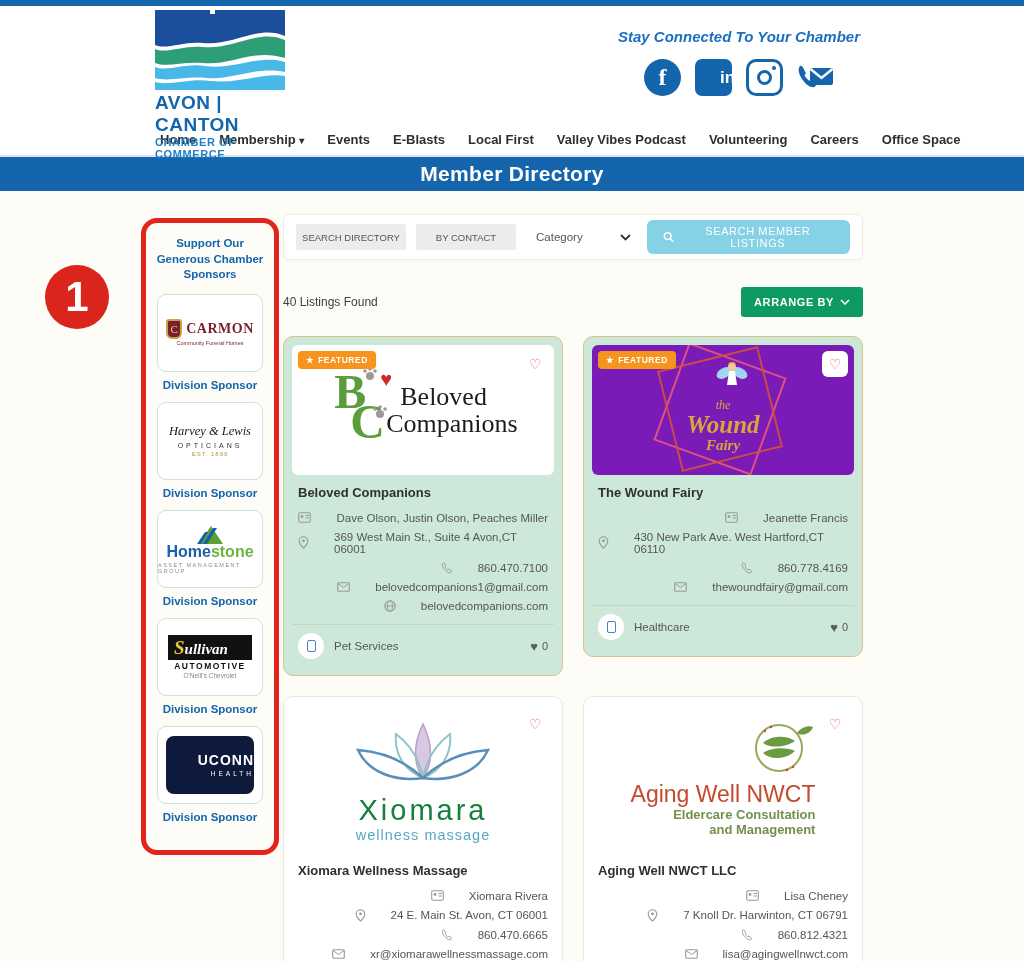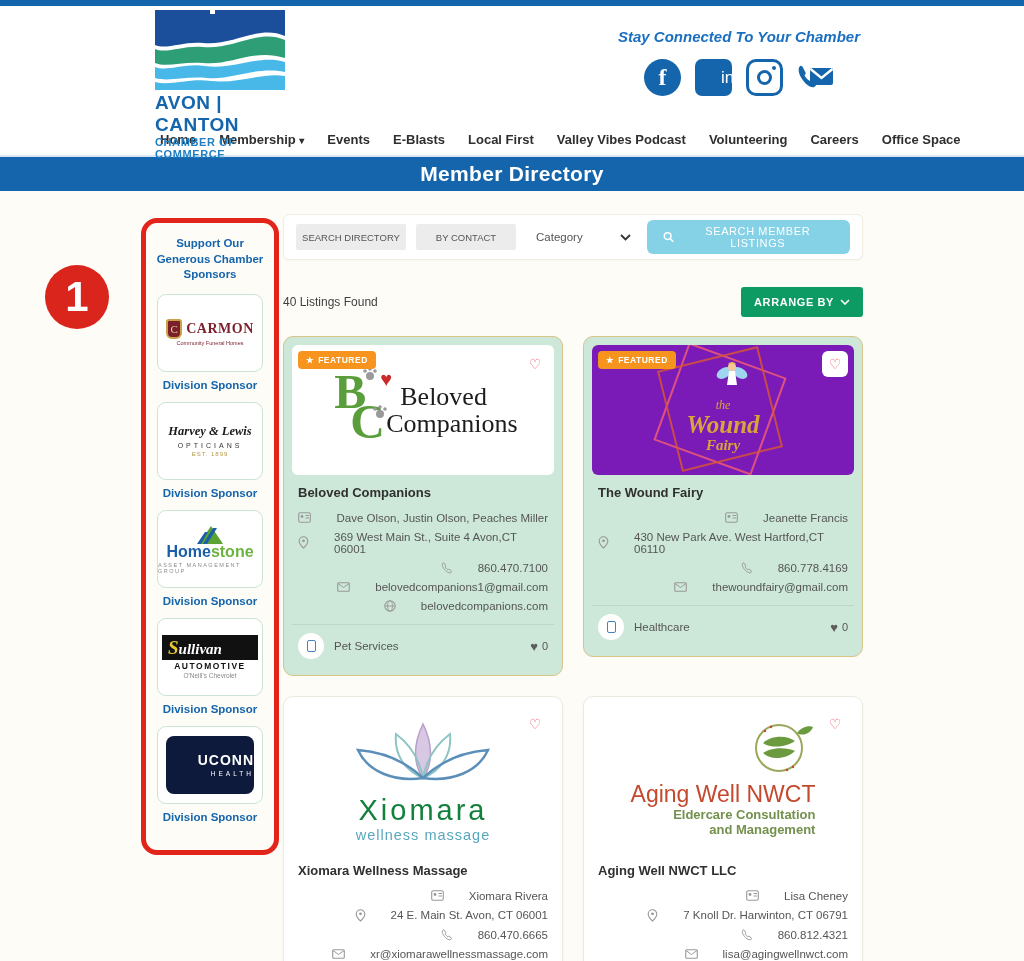--- a/index.html
+++ b/index.html
@@ -10,21 +10,21 @@
   .header { height:118px; background:#fff; position:relative; }
   .logo-block { position:absolute; left:155px; top:4px; width:150px; }
   .logo-waves { display:block; }
   .logo-line1 { color:#1565ad; font-weight:bold; font-size:19px; letter-spacing:.5px; margin-top:2px; }
   .logo-line2 { color:#1e7fc2; font-weight:bold; font-size:11px; letter-spacing:.6px; }
   .head-right { position:absolute; right:164px; top:22px; text-align:center; }
   .tagline { color:#1a6fc0; font-style:italic; font-weight:bold; font-size:15px; margin-bottom:14px; }
   .social-row { display:flex; gap:14px; justify-content:center; align-items:center; }
   .soc { width:37px; height:37px; display:flex; align-items:center; justify-content:center; cursor:pointer; }
   .fb { background:#1565ad; border-radius:50%; color:#fff; font-weight:bold; font-size:24px; font-family:"Liberation Serif",serif; }
-  .li { background:#1565ad; border-radius:7px; color:#fff; font-weight:normal; font-size:17px;padding-left:28px; }
+  .li { background:#1565ad; border-radius:7px; color:#fff; font-weight:bold; font-size:17px;padding-left:28px; }
   .ig { border:3px solid #1565ad; border-radius:10px; position:relative; }
   .ig-circle { width:15px; height:15px; border:3px solid #1565ad; border-radius:50%; }
   .ig-dot { position:absolute; top:4px; right:4px; width:4px; height:4px; background:#1565ad; border-radius:50%; }
   
   .nav { height:31px; display:flex; align-items:center; gap:23px; padding-left:160px; background:#fff; }
   .nav-item { font-size:13px; font-weight:bold; color:#2f2f2f; cursor:pointer; white-space:nowrap; }
   .nav-item .arrow { font-size:10px; color:#2f2f2f; }
   
   .banner { height:36px; background:#1565ad; border-top:2px solid #d9e6f4; display:flex; align-items:center; justify-content:center; }
   .banner h1 { color:#fff; font-size:21px; font-weight:bold; letter-spacing:.3px; }
@@ -38,27 +38,27 @@
   .sponsor-heading { color:#1565ad; font-weight:bold; font-size:11.5px; text-align:center; line-height:1.35; padding:0 8px; }
   .sponsor-box { width:106px; height:78px; margin:11px auto 7px auto; background:#fff; border:1px solid #cbe4d6;
     border-radius:9px; display:flex; flex-direction:column; align-items:center; justify-content:center; cursor:pointer; overflow:hidden; }
   .sponsor-label { color:#1565ad; font-weight:bold; font-size:11.5px; text-align:center; }
   
   .carmon-row { display:flex; align-items:center; gap:4px; }
   .carmon-shield { width:16px; height:20px; background:#7a1f2b; border:2px solid #c9a24a; border-radius:3px 3px 6px 6px;
     color:#e8d49a; font-family:"Liberation Serif",serif; font-size:11px; display:flex; align-items:center; justify-content:center; }
   .carmon-name { color:#7a1f2b; font-family:"Liberation Serif",serif; font-weight:bold; font-size:14px; letter-spacing:.5px; }
   .carmon-sub { color:#7a1f2b; font-size:5.5px; margin-top:1px; }
-  .harvey-script { font-family:"Liberation Serif",serif; font-style:italic; font-weight:bold; font-size:12.5px; color:#1a1a1a; }
+  .harvey-script { font-family:"Liberation Serif",serif; font-style:italic; font-weight:normal; font-size:12.5px; color:#1a1a1a; }
   .harvey-sub { font-size:7px; letter-spacing:3px; color:#333; margin-top:3px; }
   .harvey-est { font-size:6px; color:#b5973f; margin-top:2px; letter-spacing:1px; }
   .mile-row { font-weight:bold; font-size:16px; line-height:1; }
   .mile-a { color:#1b5fa8; } .mile-b { color:#6cb33f; }
   .mile-sub { font-size:5.5px; letter-spacing:1.5px; color:#8a8a8a; margin-top:2px; }
-  .sullivan-top { background:#111; width:96px; padding:2px 0 1px 6px; }
+  .sullivan-top { background:#111; width:84px; padding:2px 0 1px 6px; }
   .sullivan-script { display:block; font-family:"Liberation Serif",serif; font-style:italic; font-weight:bold; font-size:15px; color:#fff; }
   .sullivan-script::first-letter { color:#e8c832; font-size:19px; }
   .sullivan-sub { font-size:8.5px; font-weight:bold; letter-spacing:1.5px; color:#111; margin-top:1px; }
   .sullivan-sub2 { font-size:6.5px; color:#888; margin-top:1px; }
   .uconn-box { background:#0e1a3c; border-radius:8px; width:88px; height:58px; display:flex; flex-direction:column;
     align-items:flex-end; justify-content:center; }
   .uconn-1 { color:#fff; font-weight:bold; font-size:14px; letter-spacing:1px; }
   .uconn-2 { color:#fff; font-size:6.5px; letter-spacing:3px; margin-top:2px; }
   
   .content { position:absolute; left:283px; top:23px; width:580px; }

